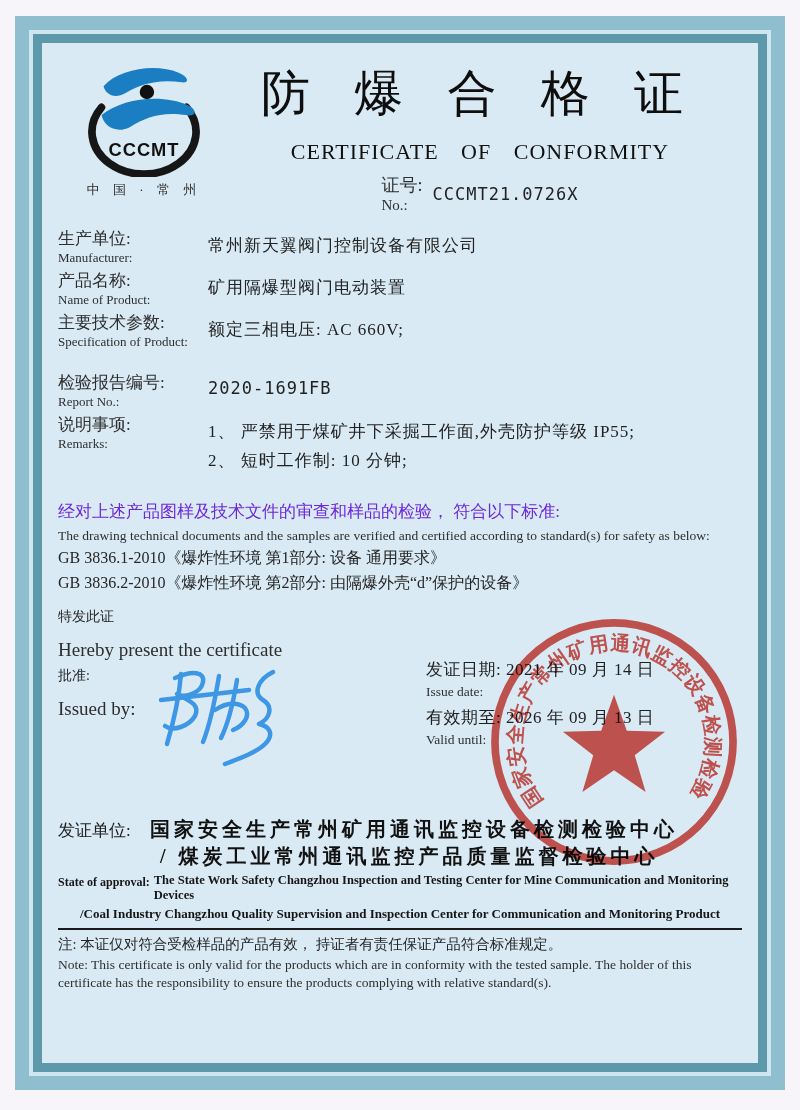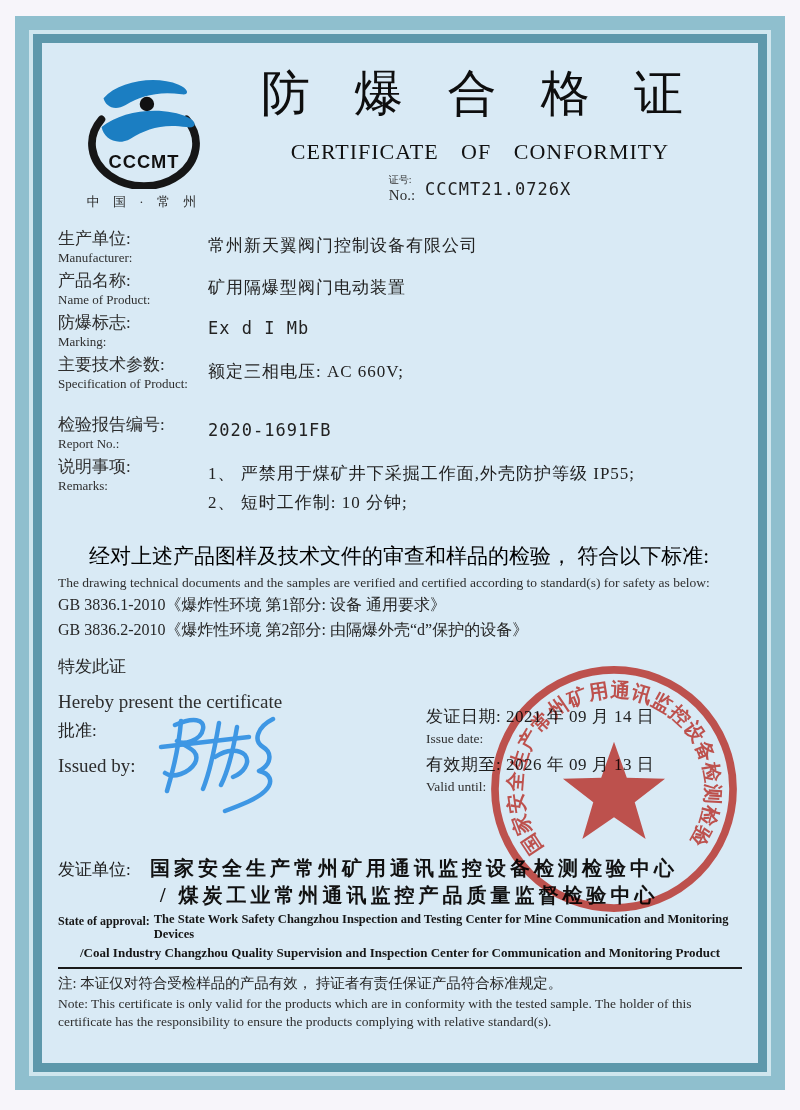--- a/index.html
+++ b/index.html
@@ -6,61 +6,61 @@
   body { font-family: "Liberation Serif", "DejaVu Serif", serif; color:#2b2b2b; }
 
   .page { width:800px; height:1110px; background:#f7f5fa; padding:16px 15px 20px 15px; overflow:hidden; }
   .band-outer { background:#8fbfce; padding:14px; height:100%; }
   .band-light { background:#cfe6ee; padding:4px; height:100%; }
   .band-dark  { background:#5d98ab; padding:9px; height:100%; }
   .content { background:#d9eaf5; height:100%; padding:8px 16px 6px 16px; position:relative; overflow:hidden; }
 
   
   .header { position:relative; height:172px; }
-  .logo { position:absolute; left:6px; top:20px; width:160px; text-align:center; }
+  .logo { position:absolute; left:6px; top:8px; width:160px; text-align:center; }
   .logo-cn { font-size:13px; letter-spacing:5px; color:#2e2e2e; margin-top:0px; }
   .titles { margin-left:160px; text-align:center; }
   .title { font-size:49px; letter-spacing:16px; color:#0e0e0e; padding-top:10px; white-space:nowrap; }
   .subtitle { font-size:22px; letter-spacing:1px; word-spacing:16px; color:#111; margin-top:12px; }
   .certno { display:flex; justify-content:center; align-items:center; margin-top:8px; gap:10px; }
   .certno-labels { text-align:left; }
-  .certno-zh { font-size:10px; color:#2f2f2f; }
+  .certno-zh { font-size:18px; color:#2f2f2f; }
   .certno-en { font-size:15px; color:#2f2f2f; }
   .certno-value { font-size:17px; color:#222; letter-spacing:1px; }
   .mono { font-family:"DejaVu Sans Mono","Liberation Mono",monospace; }
 
   
   .fields { margin-top:4px; }
   .f-row { display:flex; margin-bottom:3px; }
   .f-label { width:150px; flex:none; }
   .f-zh { font-size:17px; color:#2e2e2e; }
   .f-en { font-size:13px; color:#2e2e2e; }
   .f-value { font-size:17px; color:#222; padding-top:7px; letter-spacing:1px; }
   .f-value .vline { display:block; margin-bottom:6px; }
   .gap { height:18px; }
 
   
   .standards { margin-top:22px; }
-  .std-zh { font-size:21px; color:#000000;margin-left:31px; }
+  .std-zh { font-size:17px; color:#6d28d9; }
   .std-en { font-size:13.5px; margin-top:5px; color:#2e2e2e; }
   .std-item { font-size:16px; margin-top:4px; color:#262626; }
 
   
   .issue { position:relative; height:196px; margin-top:14px; }
-  .is-zh { font-size:17px; color:#262626; }
+  .is-zh { font-size:14px; color:#262626; }
   .is-en { font-size:19px; margin-top:13px; color:#2e2e2e; }
   .approve { margin-top:6px; }
   .signature { position:absolute; left:95px; top:52px; }
   .dates { position:absolute; left:368px; top:50px;font-family:Liberation Serif, serif; }
   .d-line { font-size:17px; color:#1f1f1f; letter-spacing:0.5px; }
   .d-en { font-size:13.5px; color:#2e2e2e; margin:3px 0 6px 0; }
   .seal { position:absolute; left:428px; top:6px; width:256px; height:256px; mix-blend-mode:multiply; opacity:0.85; z-index:3; }
 
   
-  .approval { margin-top:4px; position:relative; z-index:1; }
+  .approval { margin-top:12px; position:relative; z-index:1; }
   .ap-row { display:flex; }
   .ap-label { font-size:17px; color:#1c1c1c; width:92px; flex:none; padding-top:3px; }
   .ap-zh1 { font-size:20px; font-weight:bold; letter-spacing:4px; color:#111; white-space:nowrap; }
   .ap-zh2 { font-size:20px; font-weight:bold; letter-spacing:4px; color:#111; margin-left:10px; white-space:nowrap; }
   .ap-en-row { display:flex; margin-top:3px; }
   .ap-en-label { font-size:12px; font-weight:bold; color:#161616; flex:none; padding-top:2px; }
   .ap-en1 { font-size:12.5px; font-weight:bold; color:#161616; margin-left:4px; }
   .ap-en2 { font-size:13px; font-weight:bold; color:#161616; text-align:center; margin-top:3px; }
 
   .divider { border-top:2.5px solid #1a1a1a; margin:6px 0 5px 0; }
@@ -115,27 +115,20 @@
 
 
         <div class="f-row">
           <div class="f-label">
             <div class="f-zh">产品名称:</div>
             <div class="f-en">Name of Product:</div>
           </div>
           <div class="f-value">矿用隔爆型阀门电动装置</div>
         </div>
 
-        <div class="f-row">
-          <div class="f-label">
-            <div class="f-zh">防爆标志:</div>
-            <div class="f-en">Marking:</div>
-          </div>
-          <div class="f-value mono">Ex d I Mb</div>
-        </div>
 
         <div class="f-row">
           <div class="f-label">
             <div class="f-zh">主要技术参数:</div>
             <div class="f-en">Specification of Product:</div>
           </div>
           <div class="f-value">额定三相电压: AC 660V;</div>
         </div>
 
         <div class="gap"></div>

